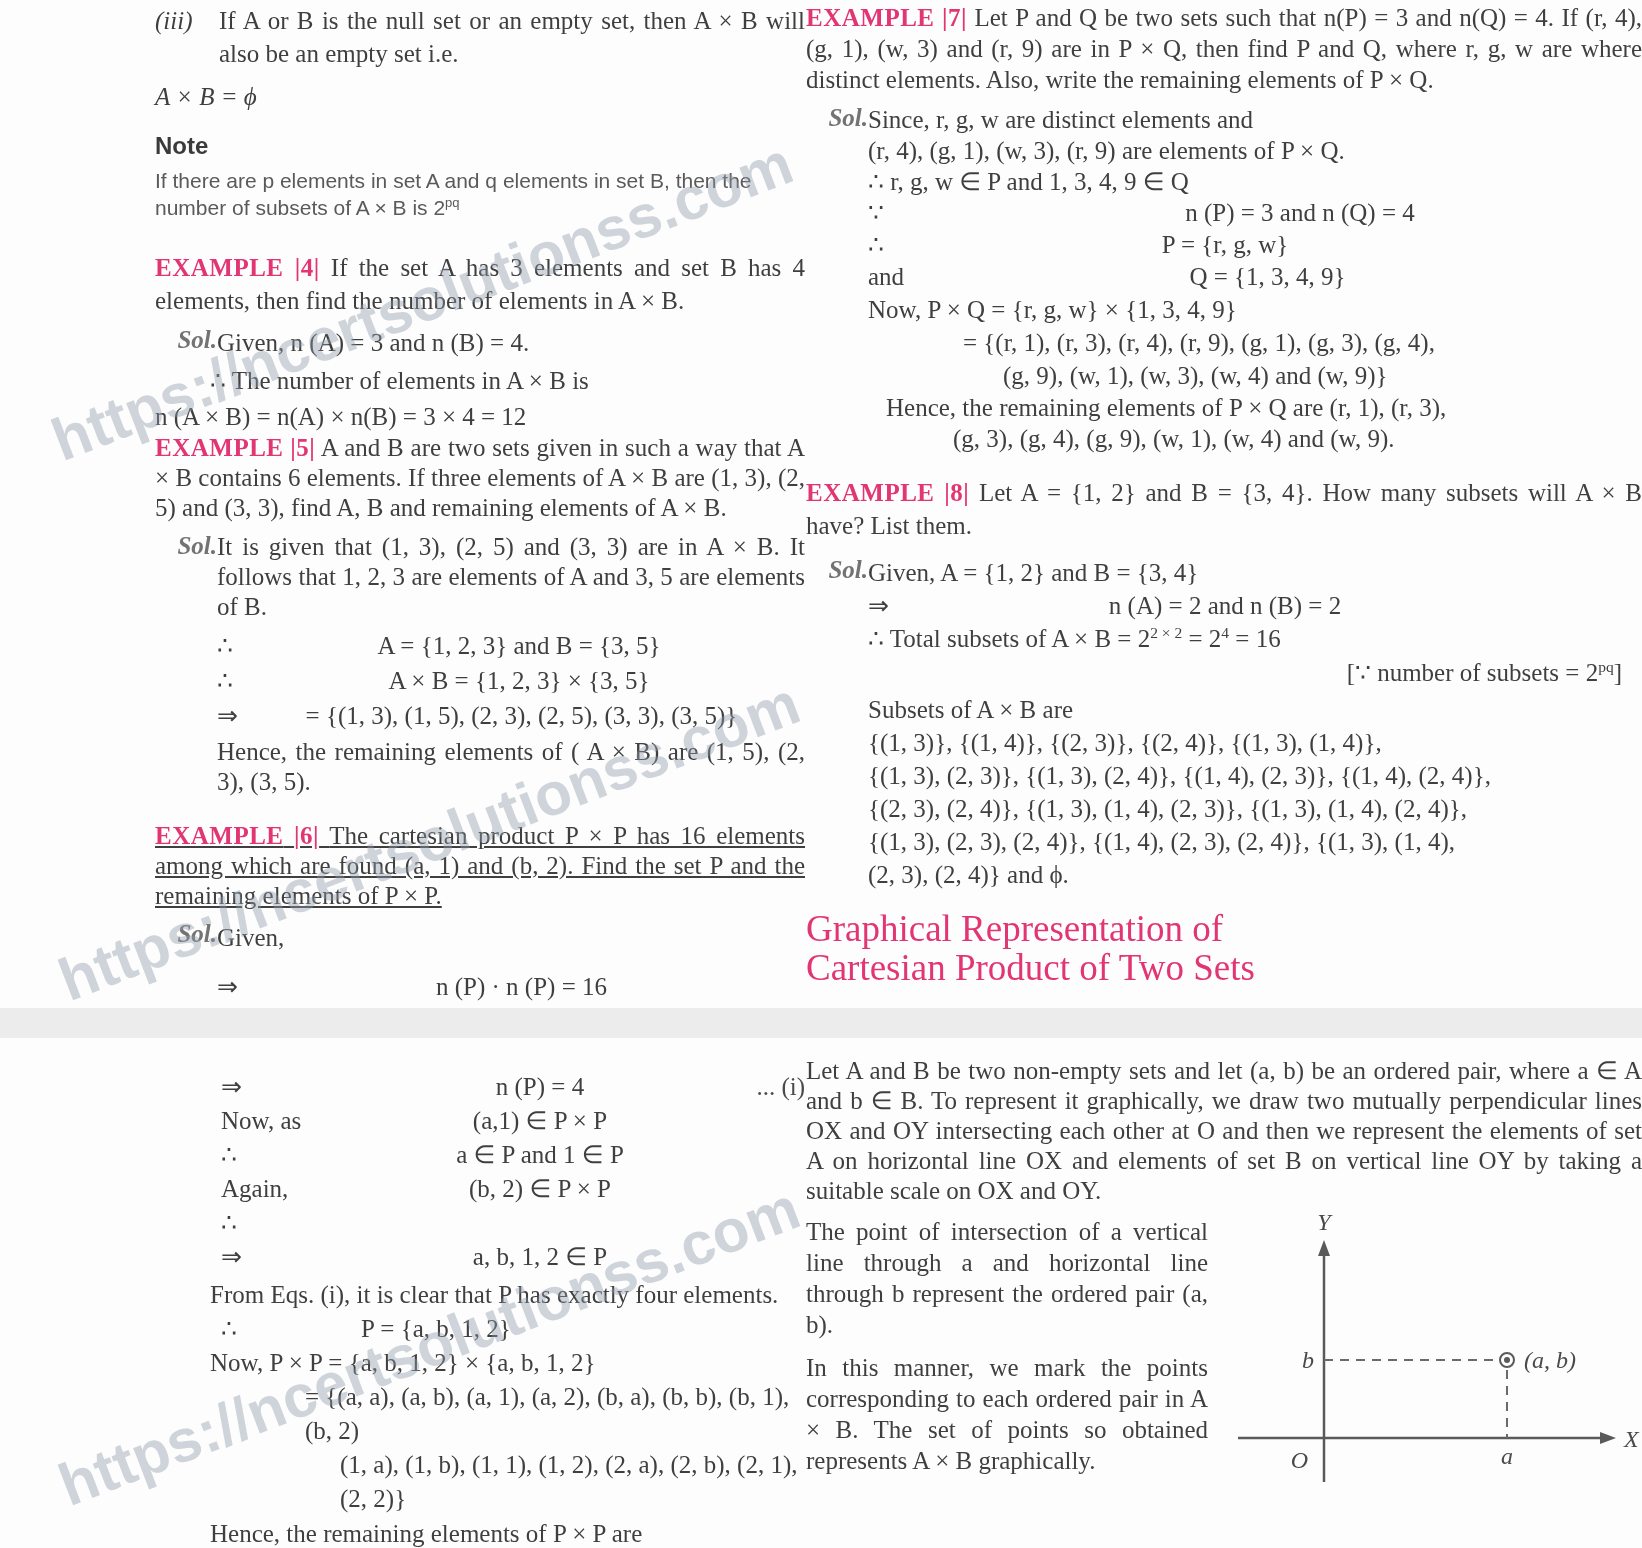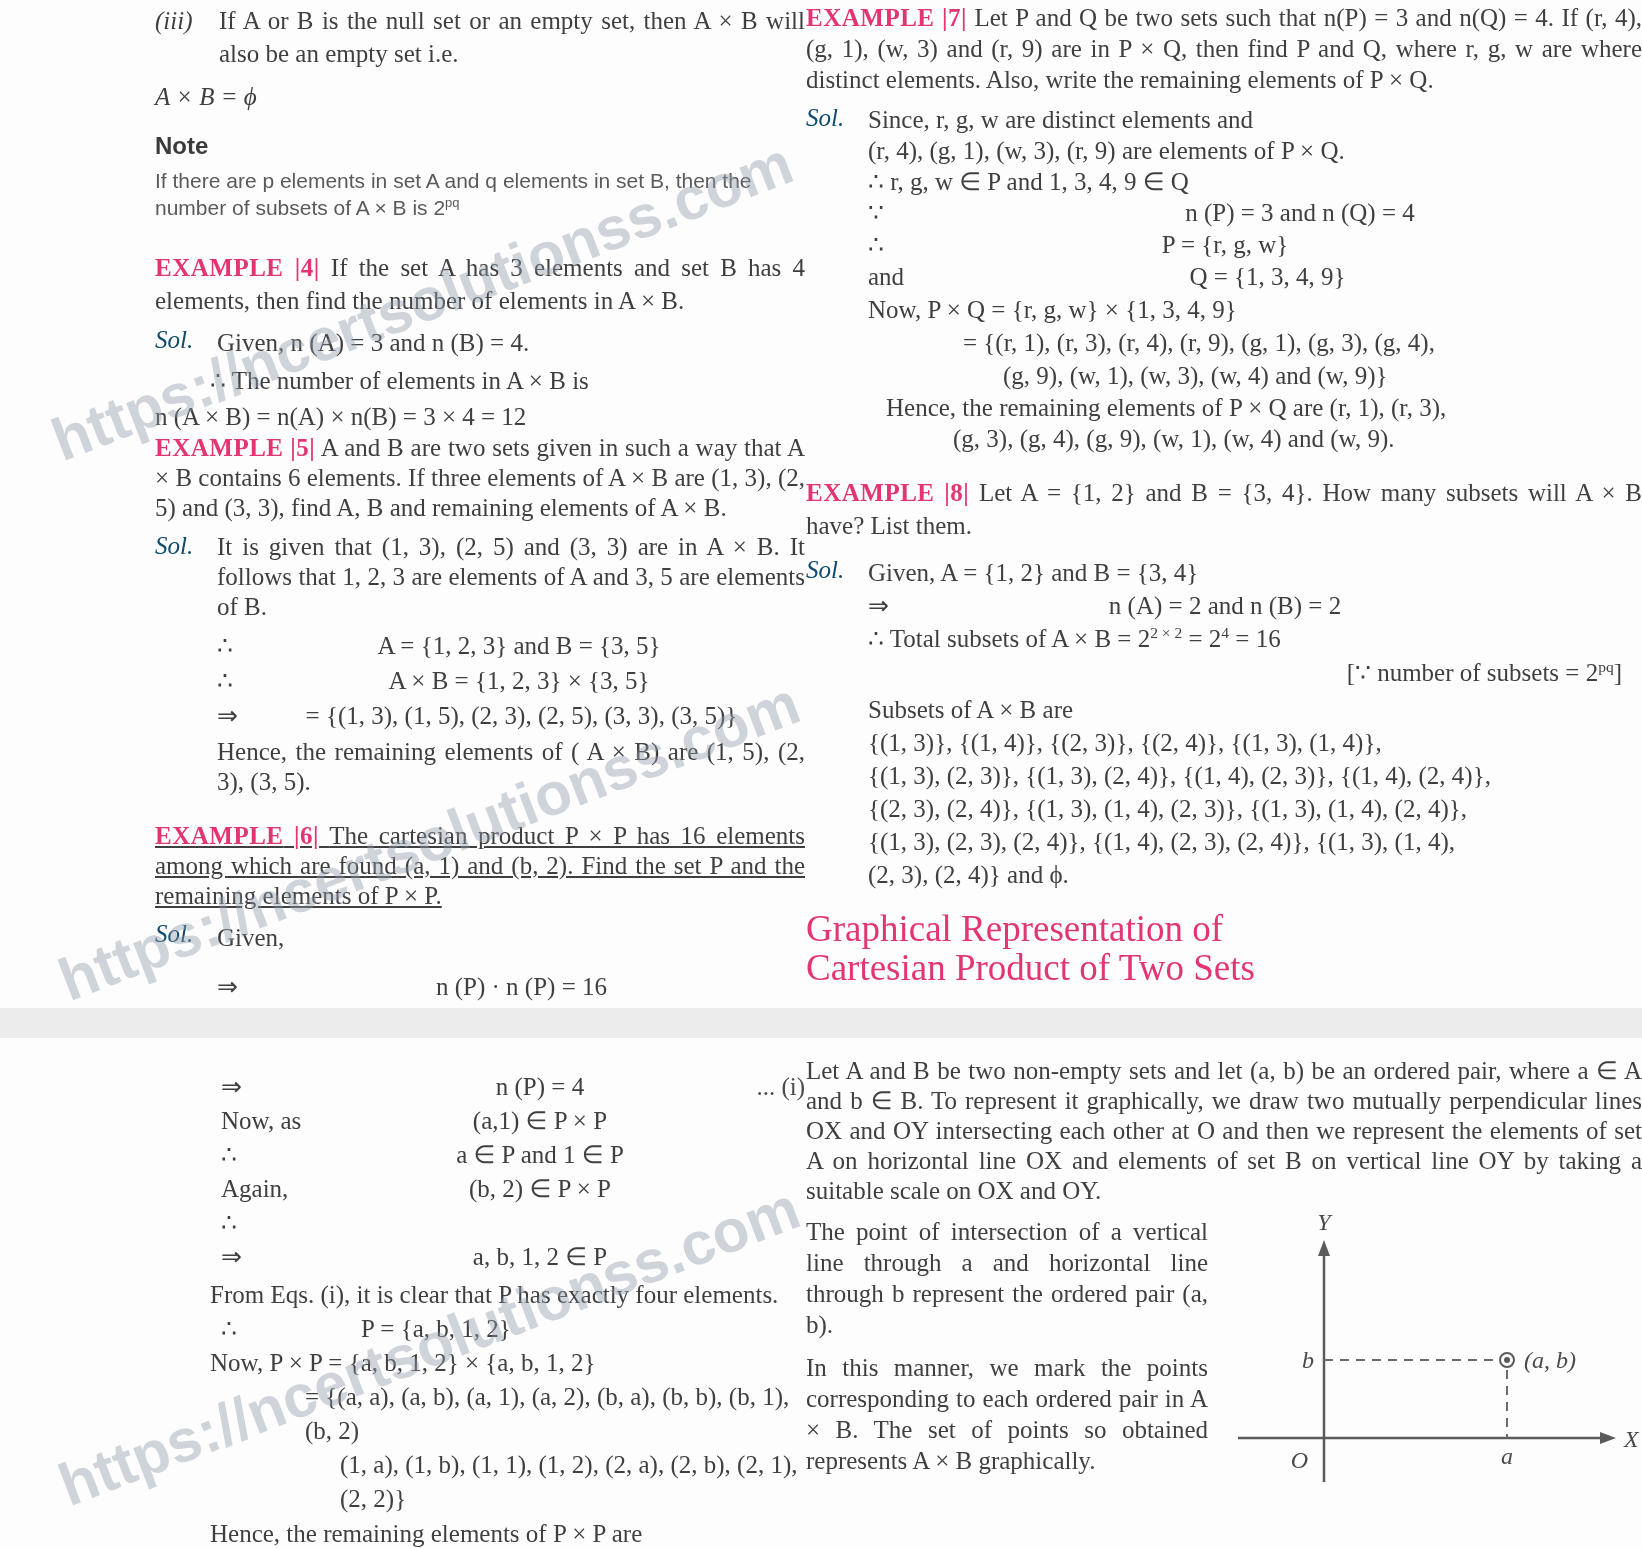--- a/index.html
+++ b/index.html
@@ -41,21 +41,21 @@
   .note-body  { font-family:"Liberation Sans", sans-serif; color:#5a5a5a; font-size:21px;
                 line-height:27px; margin-top:6px; }
   .sup { vertical-align:super; font-size:0.62em; line-height:0; }
 
   .ex-title { line-height:33px; margin-top:30px; }
   .ex-title.lh30 { line-height:30px; }
   .ex-label, .ex-num { color:#e23573; font-weight:bold; letter-spacing:0.5px; }
   .g-heading { color:#e23573; font-size:37px; line-height:39px; margin-top:18px; font-weight:normal; }
 
   .sol { display:flex; margin-top:9px; }
-  .sol .sol-lbl { width:62px; flex:none; font-weight:normal; font-style:italic; color:#0c4a6e; }
+  .sol .sol-lbl { width:62px; flex:none; font-weight:bold; font-style:italic; color:#737373;text-align:right; }
   .sol .sol-bd  { flex:1; }
 
   .frow { display:flex; line-height:35px; align-items:baseline; }
   .frow .lbl { flex:none; }
   .frow .fml { flex:1; text-align:center; }
   .frow .rgt { flex:none; width:78px; text-align:right; color:#4a4a4a; }
 
   .lh30 { line-height:30px; }
   .lh31 { line-height:31px; }
   .lh33 { line-height:33px; }

